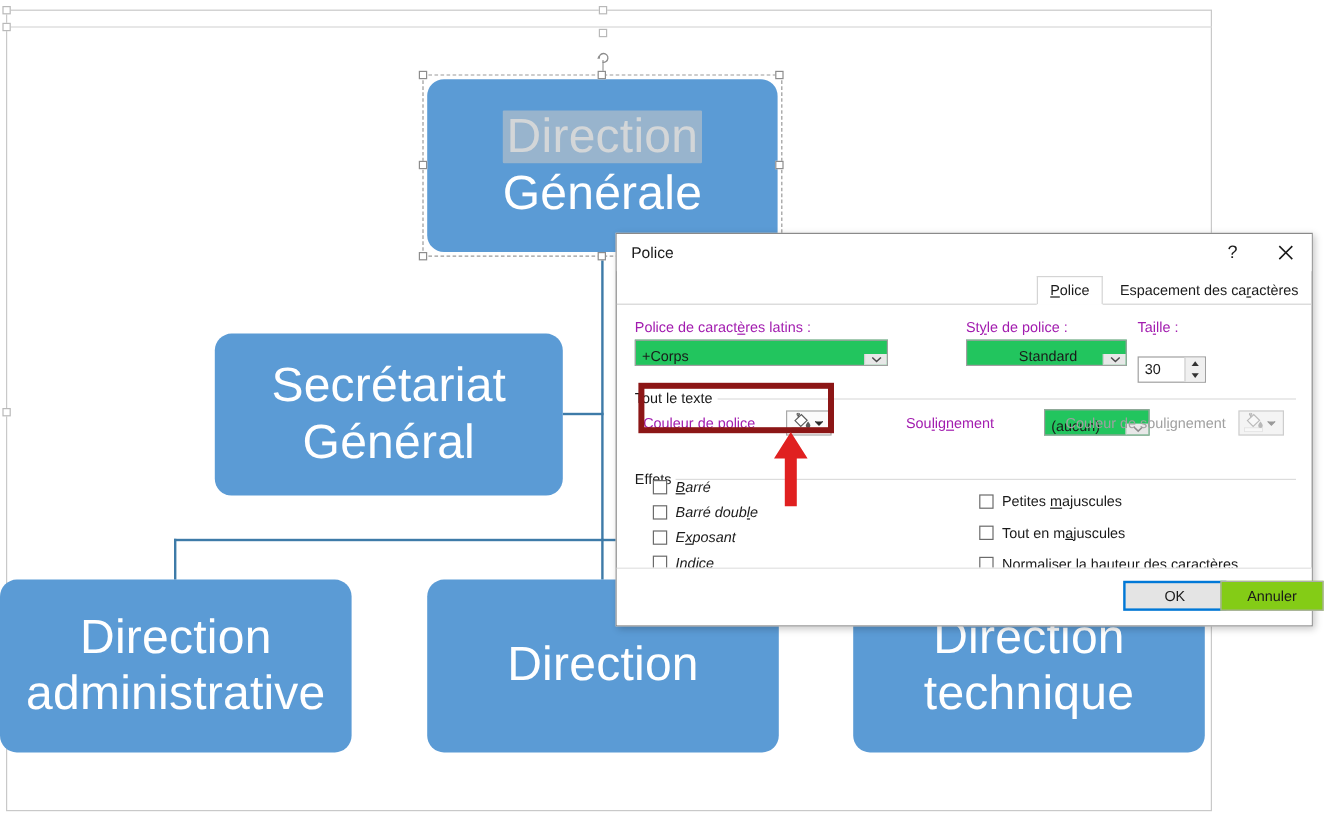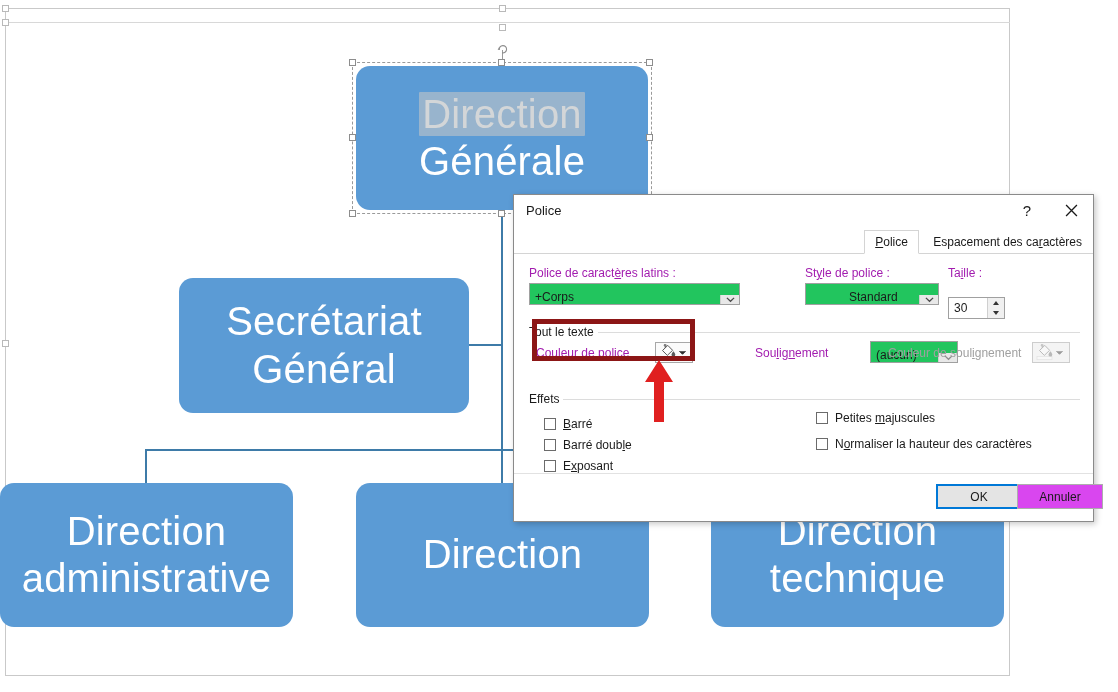--- a/index.html
+++ b/index.html
@@ -210,21 +210,21 @@
   }
   .chk-label{ font-size:12px; color:#1a1a1a; }
 
   .dlg-footer{
     position:absolute; left:0; right:0; bottom:0; height:48px;
     border-top:1px solid #e2e2e2; background:#ffffff;
   }
   .btn{
     position:absolute; top:10px; height:25px; width:86px;
     font-size:12px; font-family:"Liberation Sans", sans-serif;
-    background:#d946ef; border:1px solid #adadad; color:#1a1a1a;
+    background:#84cc16; border:1px solid #adadad; color:#1a1a1a;
     display:flex; align-items:center; justify-content:center;
   }
   .btn.default{ border:2px solid #0078d7; background:#e4e4e4; }
 
   
   #red-highlight{
     position:absolute;
     left:532px; top:319px; width:163px; height:42px;
     border:5px solid #8c1616;
     z-index:30; pointer-events:none;
@@ -407,21 +407,21 @@
       </span>
       <svg class="chev" viewBox="0 0 10 10">
           <path d="M1.5,3.5 L5,7 L8.5,3.5" fill="#9a9a9a" stroke="#9a9a9a" stroke-width="1"></path>
         </svg>
     </div>
 
     <div class="groupbox" style="left:15px; top:145px; width:551px; height:110px;">
       <span class="group-title">Effets</span>
     </div>
 
-    <div style="position:absolute; left:30px; top:163px; width:175px;">
+    <div style="position:absolute; left:30px; top:145px; width:175px;font-style:italic;">
       <div class="checkline">
         <span class="cbx"></span>
         <span class="chk-label"><span class="u">B</span>arré</span>
       </div>
       <div class="checkline">
         <span class="cbx"></span>
         <span class="chk-label">Barré doub<span class="u">l</span>e</span>
       </div>
       <div class="checkline">
         <span class="cbx"></span>
@@ -444,20 +444,24 @@
             <span class="tri-dn"></span>
           </div>
       </span>
     </div>
 
     <div style="position:absolute; left:302px; top:157px; width:260px;">
       <div class="checkline" style="margin-bottom:12px;">
         <span class="cbx"></span>
         <span class="chk-label">Petites <span class="u">m</span>ajuscules</span>
       </div>
+      <div class="checkline" style="margin-bottom:12px;">
+        <span class="cbx"></span>
+        <span class="chk-label">Tout en m<span class="u">a</span>juscules</span>
+      </div>
       <div class="checkline">
         <span class="cbx"></span>
         <span class="chk-label">N<span class="u">o</span>rmaliser la hauteur des caractères</span>
       </div>
     </div>
   </div>
 
   <div class="dlg-footer">
     <div class="btn default" style="left:392px;margin-left:30px;">OK</div>
     <div class="btn" style="left:503px;">Annuler</div>

